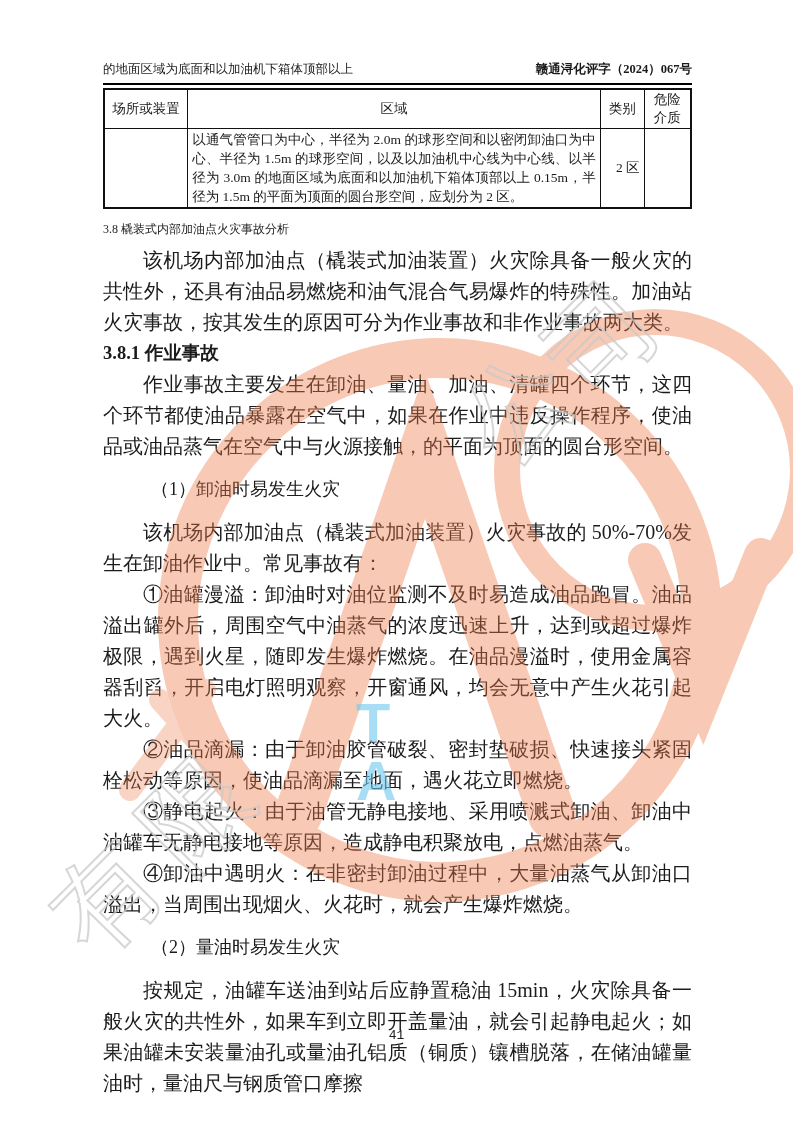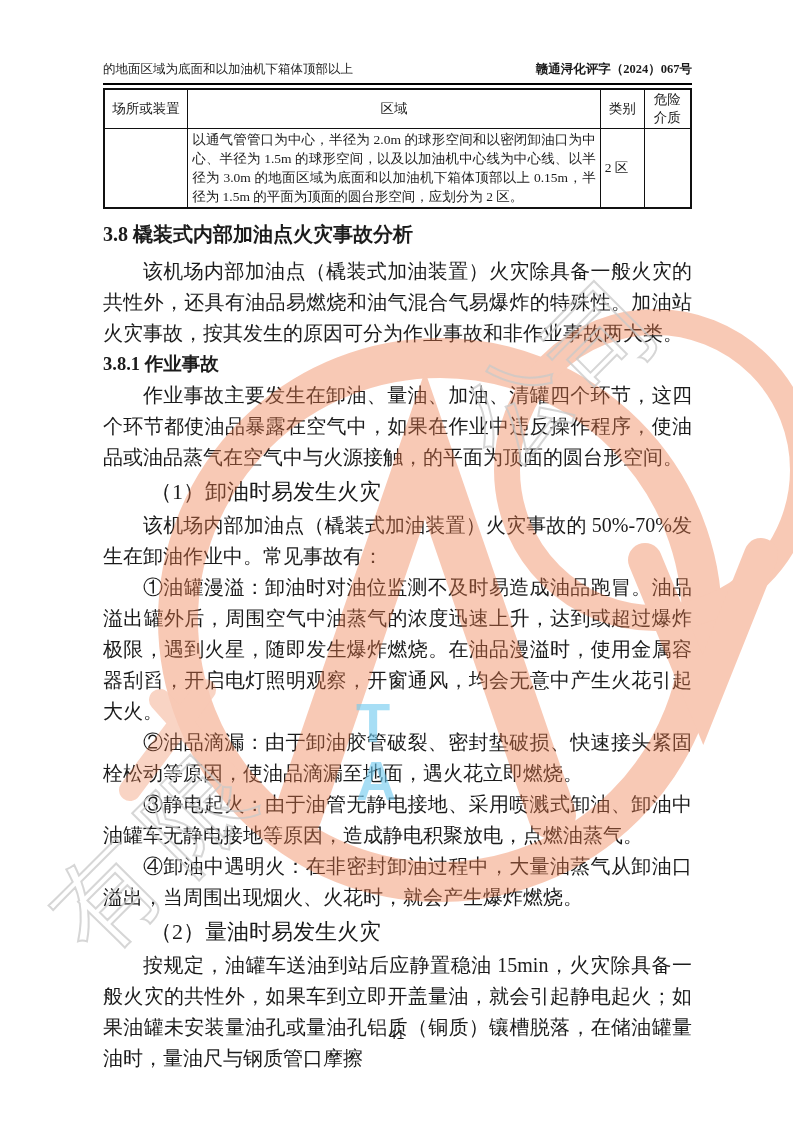--- a/index.html
+++ b/index.html
@@ -26,31 +26,31 @@
     width:100%;border-collapse:collapse;margin-top:3px;
     border:2.5px solid #111;
   }
   .zone-table th,.zone-table td{
     border:1px solid #111;
     font-size:13.5px;font-weight:normal;
     padding:1px 4px;vertical-align:middle;
   }
   .zone-table th{text-align:center;height:20px;}
   .zone-table td.area{line-height:19px;text-align:justify;text-justify:inter-character;}
-  .zone-table td.center{text-align:left;}
+  .zone-table td.center{text-align:right;}
   
   .content{margin-top:11px;}
-  .h1{font-size:20px;font-weight:bold;margin:12px 0 8px 0;line-height:1.35;}
+  .h1{font-size:12px;font-weight:normal;margin:12px 0 8px 0;line-height:1.35;}
   .h2{font-size:18.5px;font-weight:bold;line-height:31px;margin:0;}
   .para{
     font-size:20px;line-height:31px;margin:0;
     text-align:justify;text-justify:inter-character;
     text-indent:2em;
   }
-  .line{font-size:22px;line-height:31px;margin:3px;text-indent:2em;}
+  .line{font-size:18px;line-height:31px;margin:12px;text-indent:2em;}
   
   .page-number{
     position:absolute;left:0;right:0;top:1028px;
     text-align:center;font-size:13px;font-family:Liberation Mono, monospace;
   }
   
   .wm{
     position:absolute;left:0;top:0;width:793px;height:1122px;
     pointer-events:none;z-index:3;
   }

